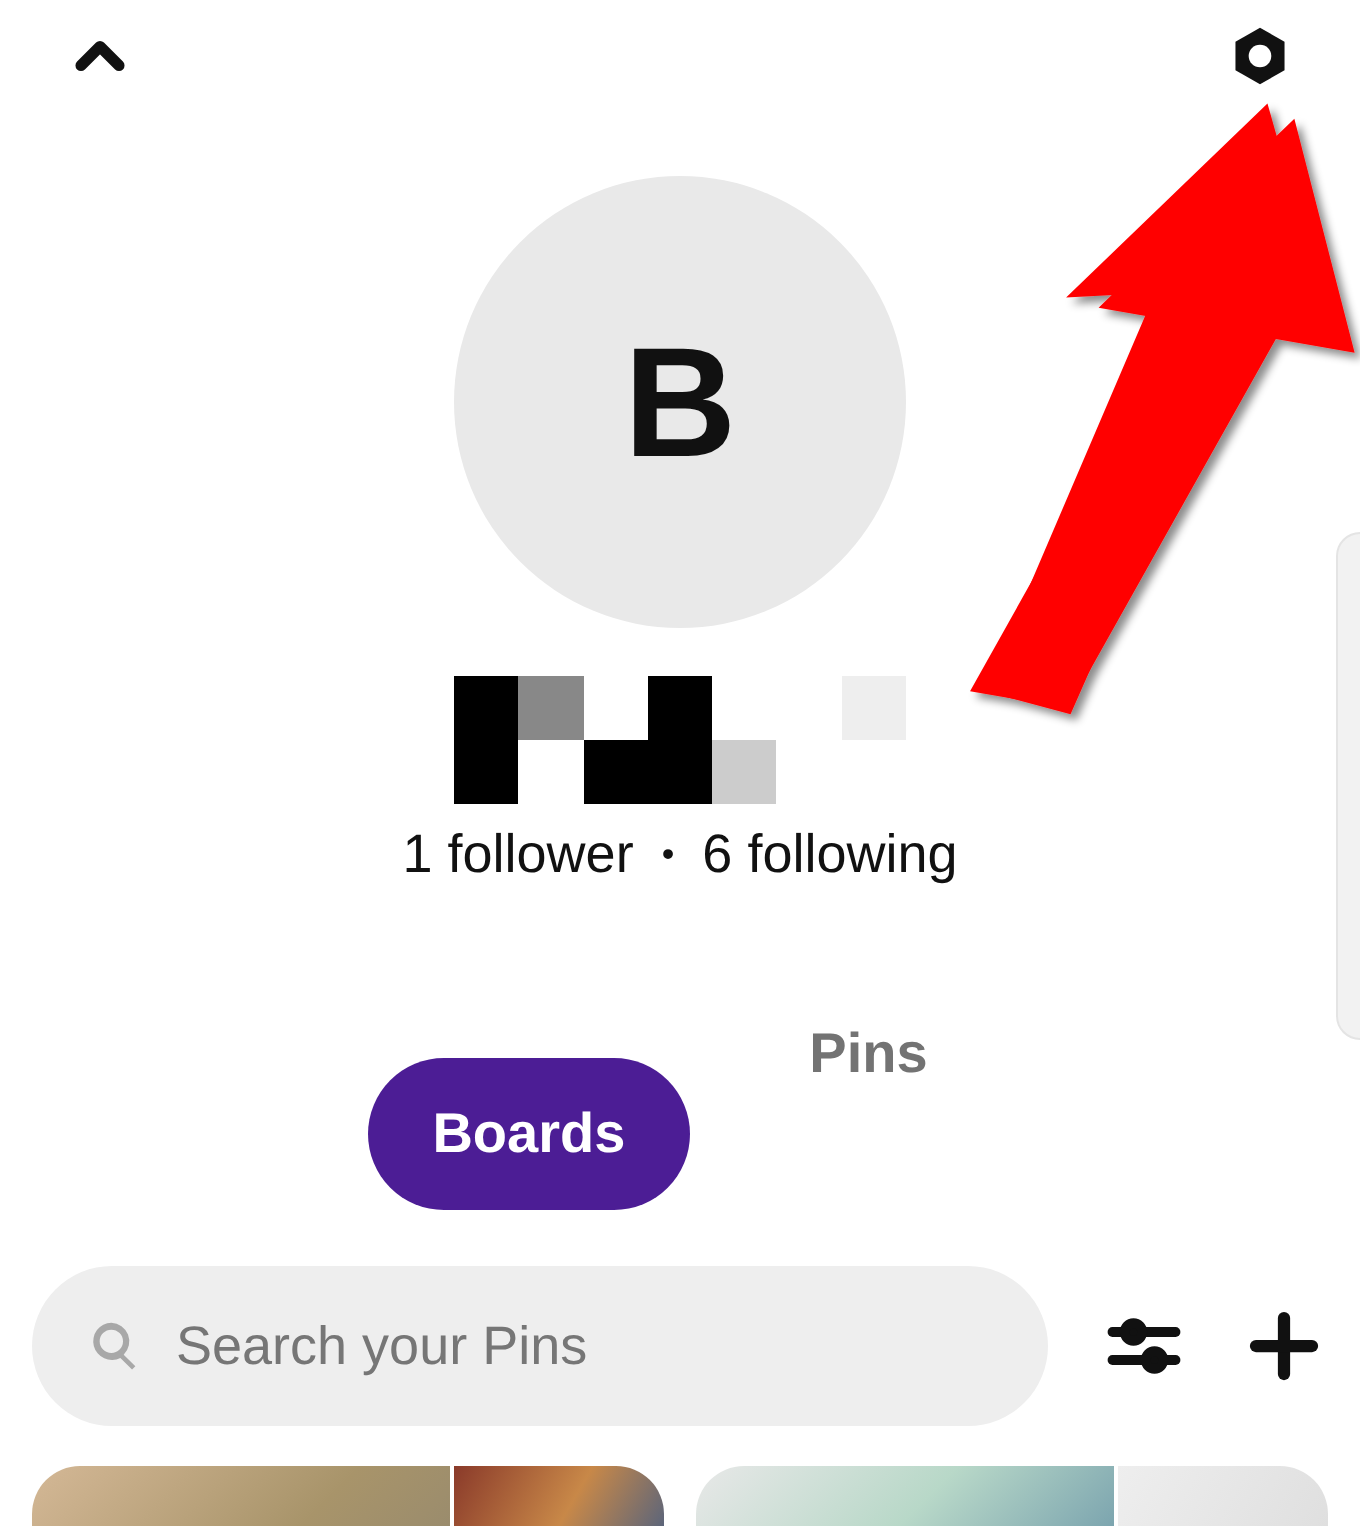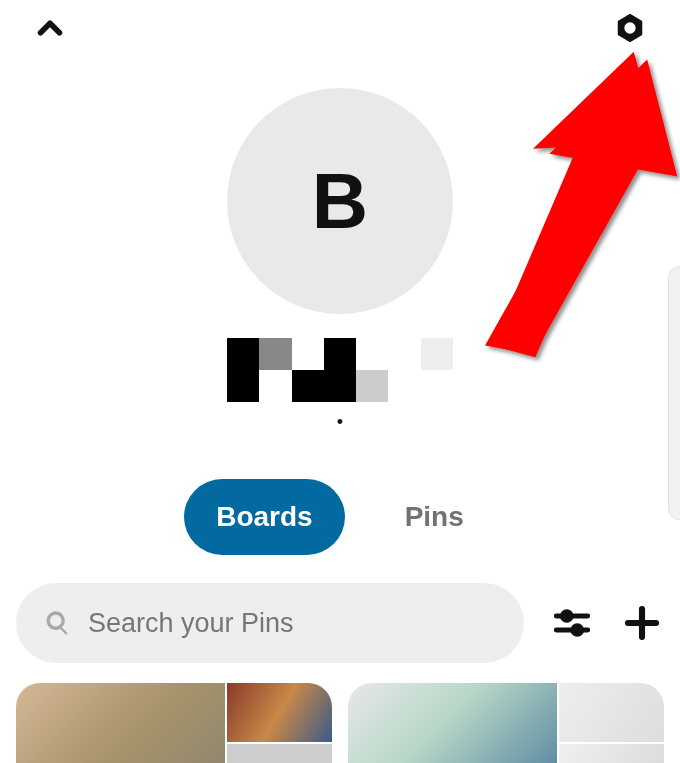--- a/index.html
+++ b/index.html
@@ -83,22 +83,23 @@
     }
     .tab {
       padding: 22px 32px;
       font-size: 28px;
       font-weight: 600;
       color: #737373;
       cursor: pointer;
       border-radius: 40px;
     }
     .tab.active {
-      background: #0369a1;
+      background: #4c1d95;
       color: #fff;
+      margin-top: 40px;
     }
     
     
     .search-row {
       display: flex;
       align-items: center;
       gap: 26px;
       padding: 0 16px;
       margin-top: 28px;
     }
@@ -224,21 +225,29 @@
   <div class="px k"></div>
     <div class="px"></div>
     <div class="px k"></div>
     <div class="px k"></div>
     <div class="px g2"></div>
     <div class="px"></div>
     <div class="px"></div>
 </div>
 
 <div class="follow-row">
+  <span class="follow-link">
+    <span>1</span>
+    <span>follower</span>
+  </span>
   <span class="dot">•</span>
+  <span class="follow-link">
+    <span>6</span>
+    <span>following</span>
+  </span>
 </div>
 
 <div class="tabs">
   <div class="tab active">Boards</div>
   <div class="tab">Pins</div>
 </div>
 
 <div class="search-row">
   <div class="search-box">
     <svg class="search-icon" viewBox="0 0 24 24" fill="currentColor">

